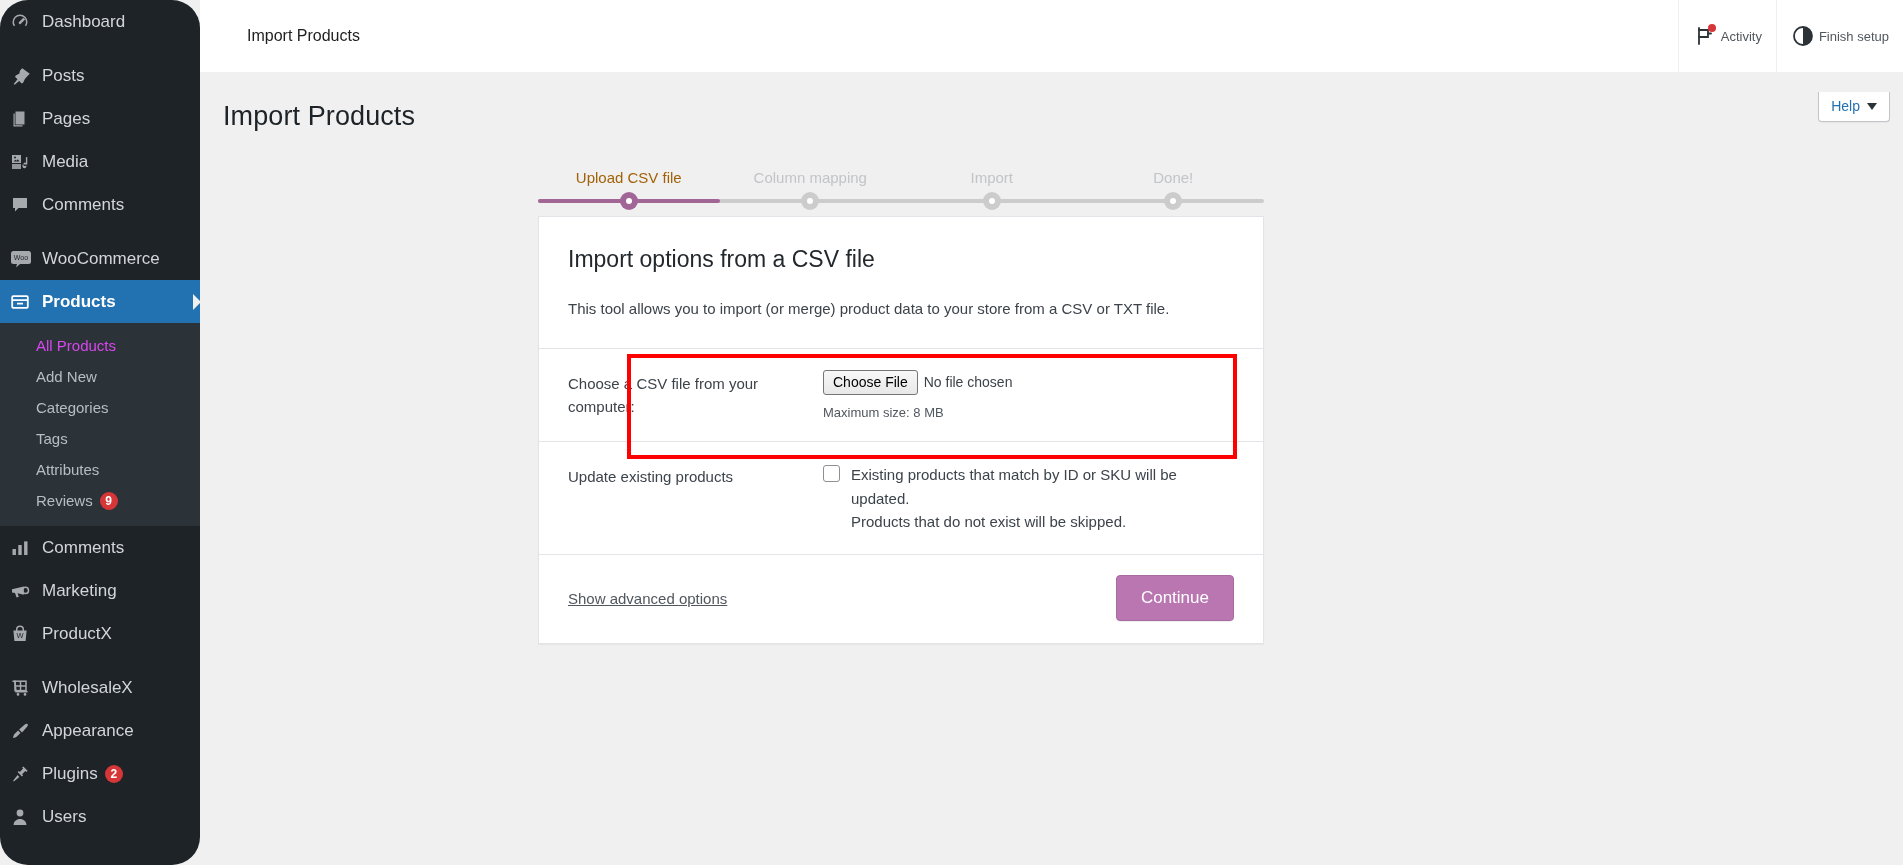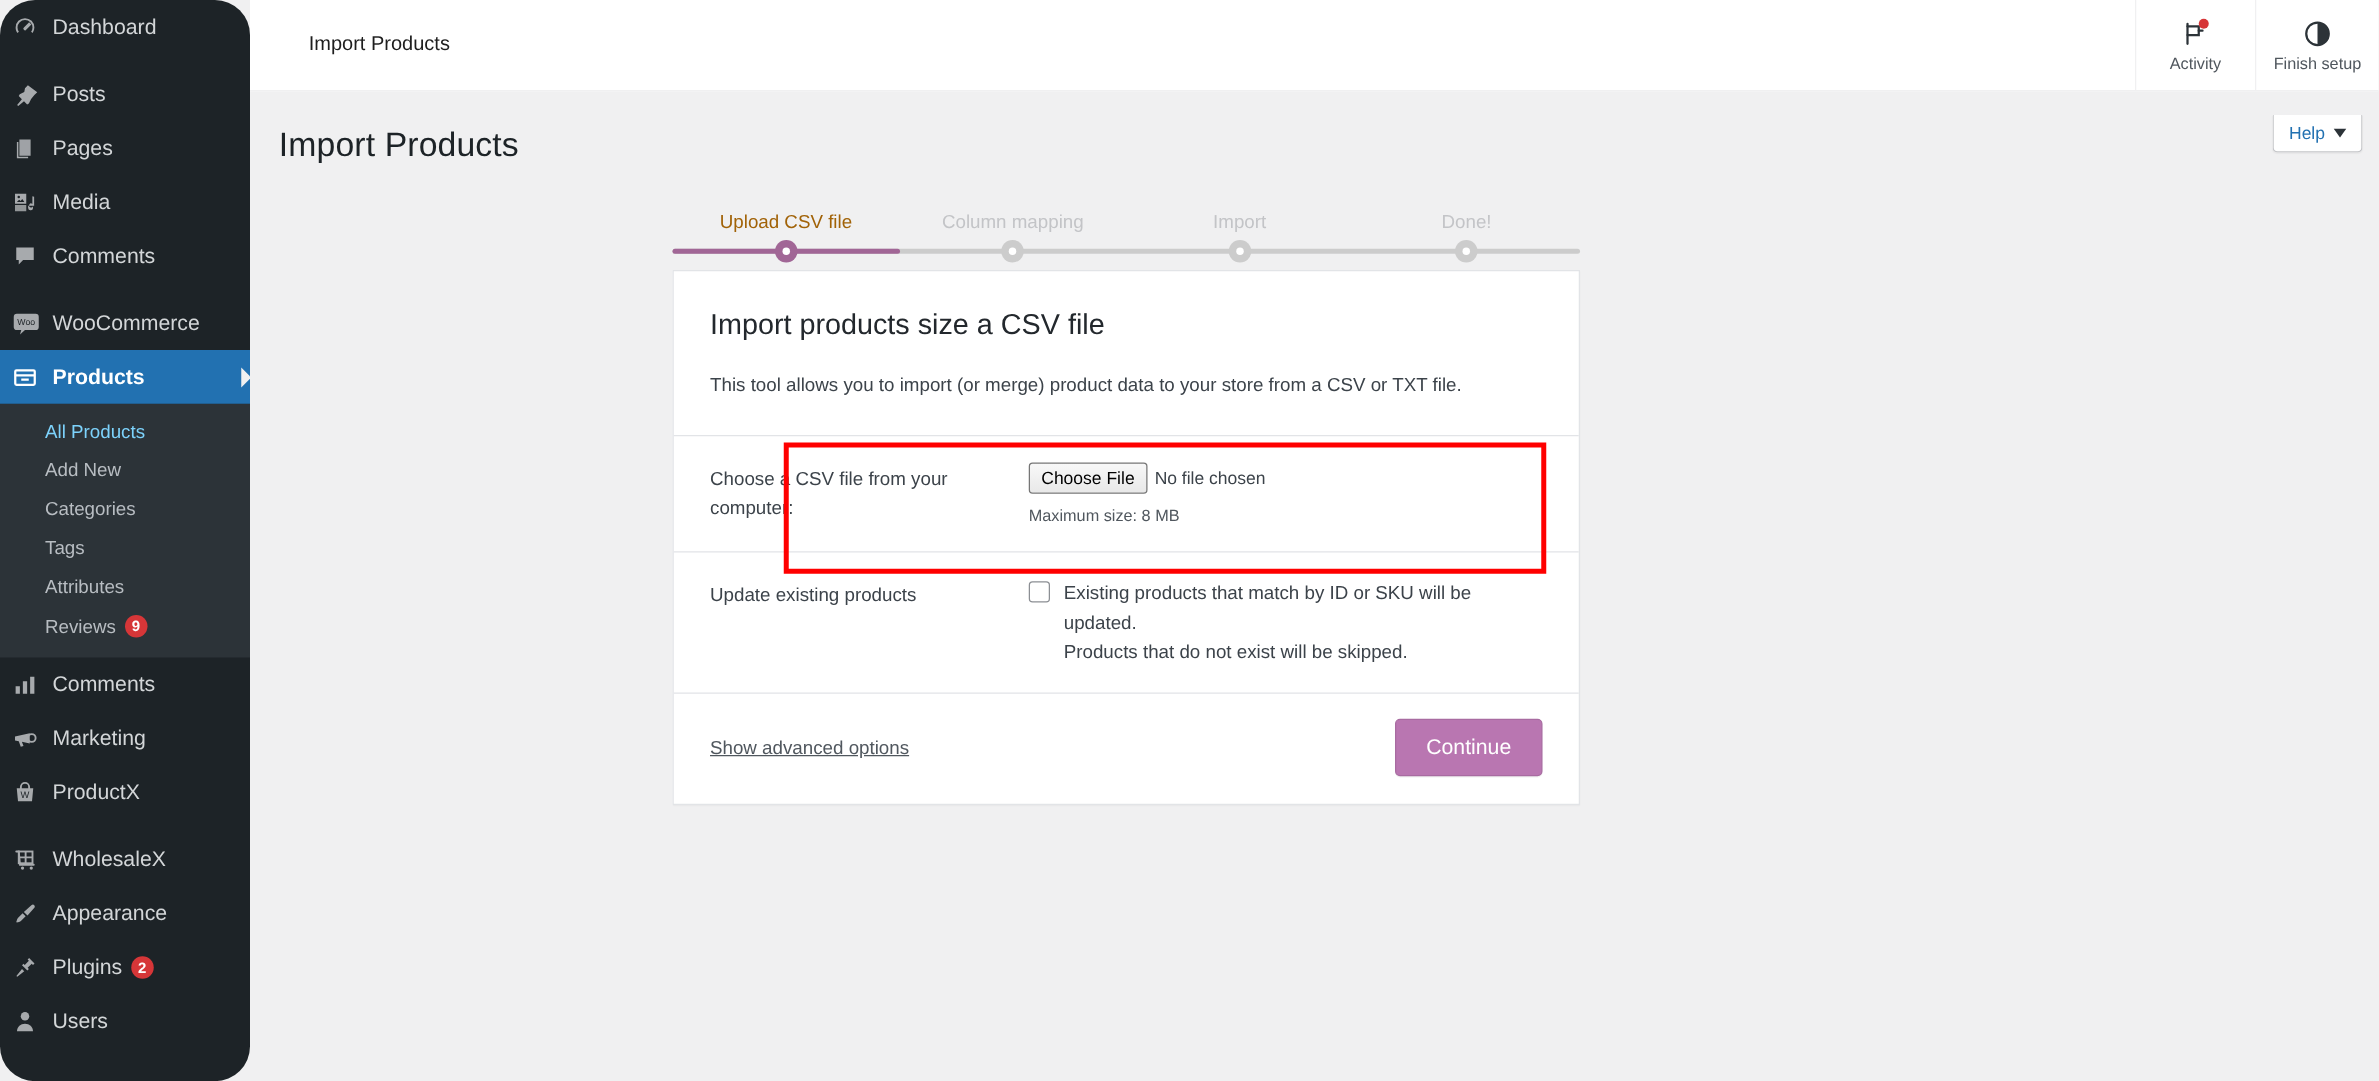--- a/index.html
+++ b/index.html
@@ -55,21 +55,21 @@
   
   .submenu { background: #2c3338; padding: 7px 0 9px 0; }
   .submenu-item {
     display: block;
     padding: 7px 0 7px 36px;
     font-size: 15px;
     color: #b8bdc2;
     cursor: pointer;
     white-space: nowrap;
   }
-  .submenu-item.first { color: #7dd3fc; }
+  .submenu-item.first { color: #d946ef; }
 
   .count-bubble {
     display: inline-block;
     background: #d63638;
     color: #fff;
     font-size: 12px;
     font-weight: 600;
     line-height: 18px;
     min-width: 18px;
     height: 18px;
@@ -98,21 +98,21 @@
   #wc-header .wc-right {
     margin-left: auto;
     display: flex;
     height: 100%;
     align-items: center;
   }
   .wc-hdr-btn {
     height: 100%;
     min-width: 96px;
     padding: 0 14px;
-    display: flex; flex-direction: column;
+    display: flex; flex-direction: row;
     align-items: center; justify-content: center;
     gap: 4px;
     color: #50575e;
     font-size: 13px;
     cursor: pointer;
     border-left: 1px solid #f0f0f1;
   }
   .wc-hdr-btn .hb-icon { position: relative; height: 24px; width: 24px; color:#2c3338; }
   .wc-hdr-btn .hb-label { white-space: nowrap; }
   .activity-dot {
@@ -542,21 +542,21 @@
         </div>
       <div class="step-dot" style="left:87.5%">
           <i></i>
         </div>
     </div>
   </div>
 
   <div id="import-card">
 
     <div class="card-head">
-      <h2>Import products size a CSV file</h2>
+      <h2>Import options from a CSV file</h2>
       <p>This tool allows you to import (or merge) product data to your store from a CSV or TXT file.</p>
     </div>
 
     <div class="card-body">
 
       <div class="form-row">
         <div class="row-label">Choose a CSV file from your computer:</div>
         <div class="row-field">
           <div class="file-input-fake">
             <span class="choose-file-btn">Choose File</span>

